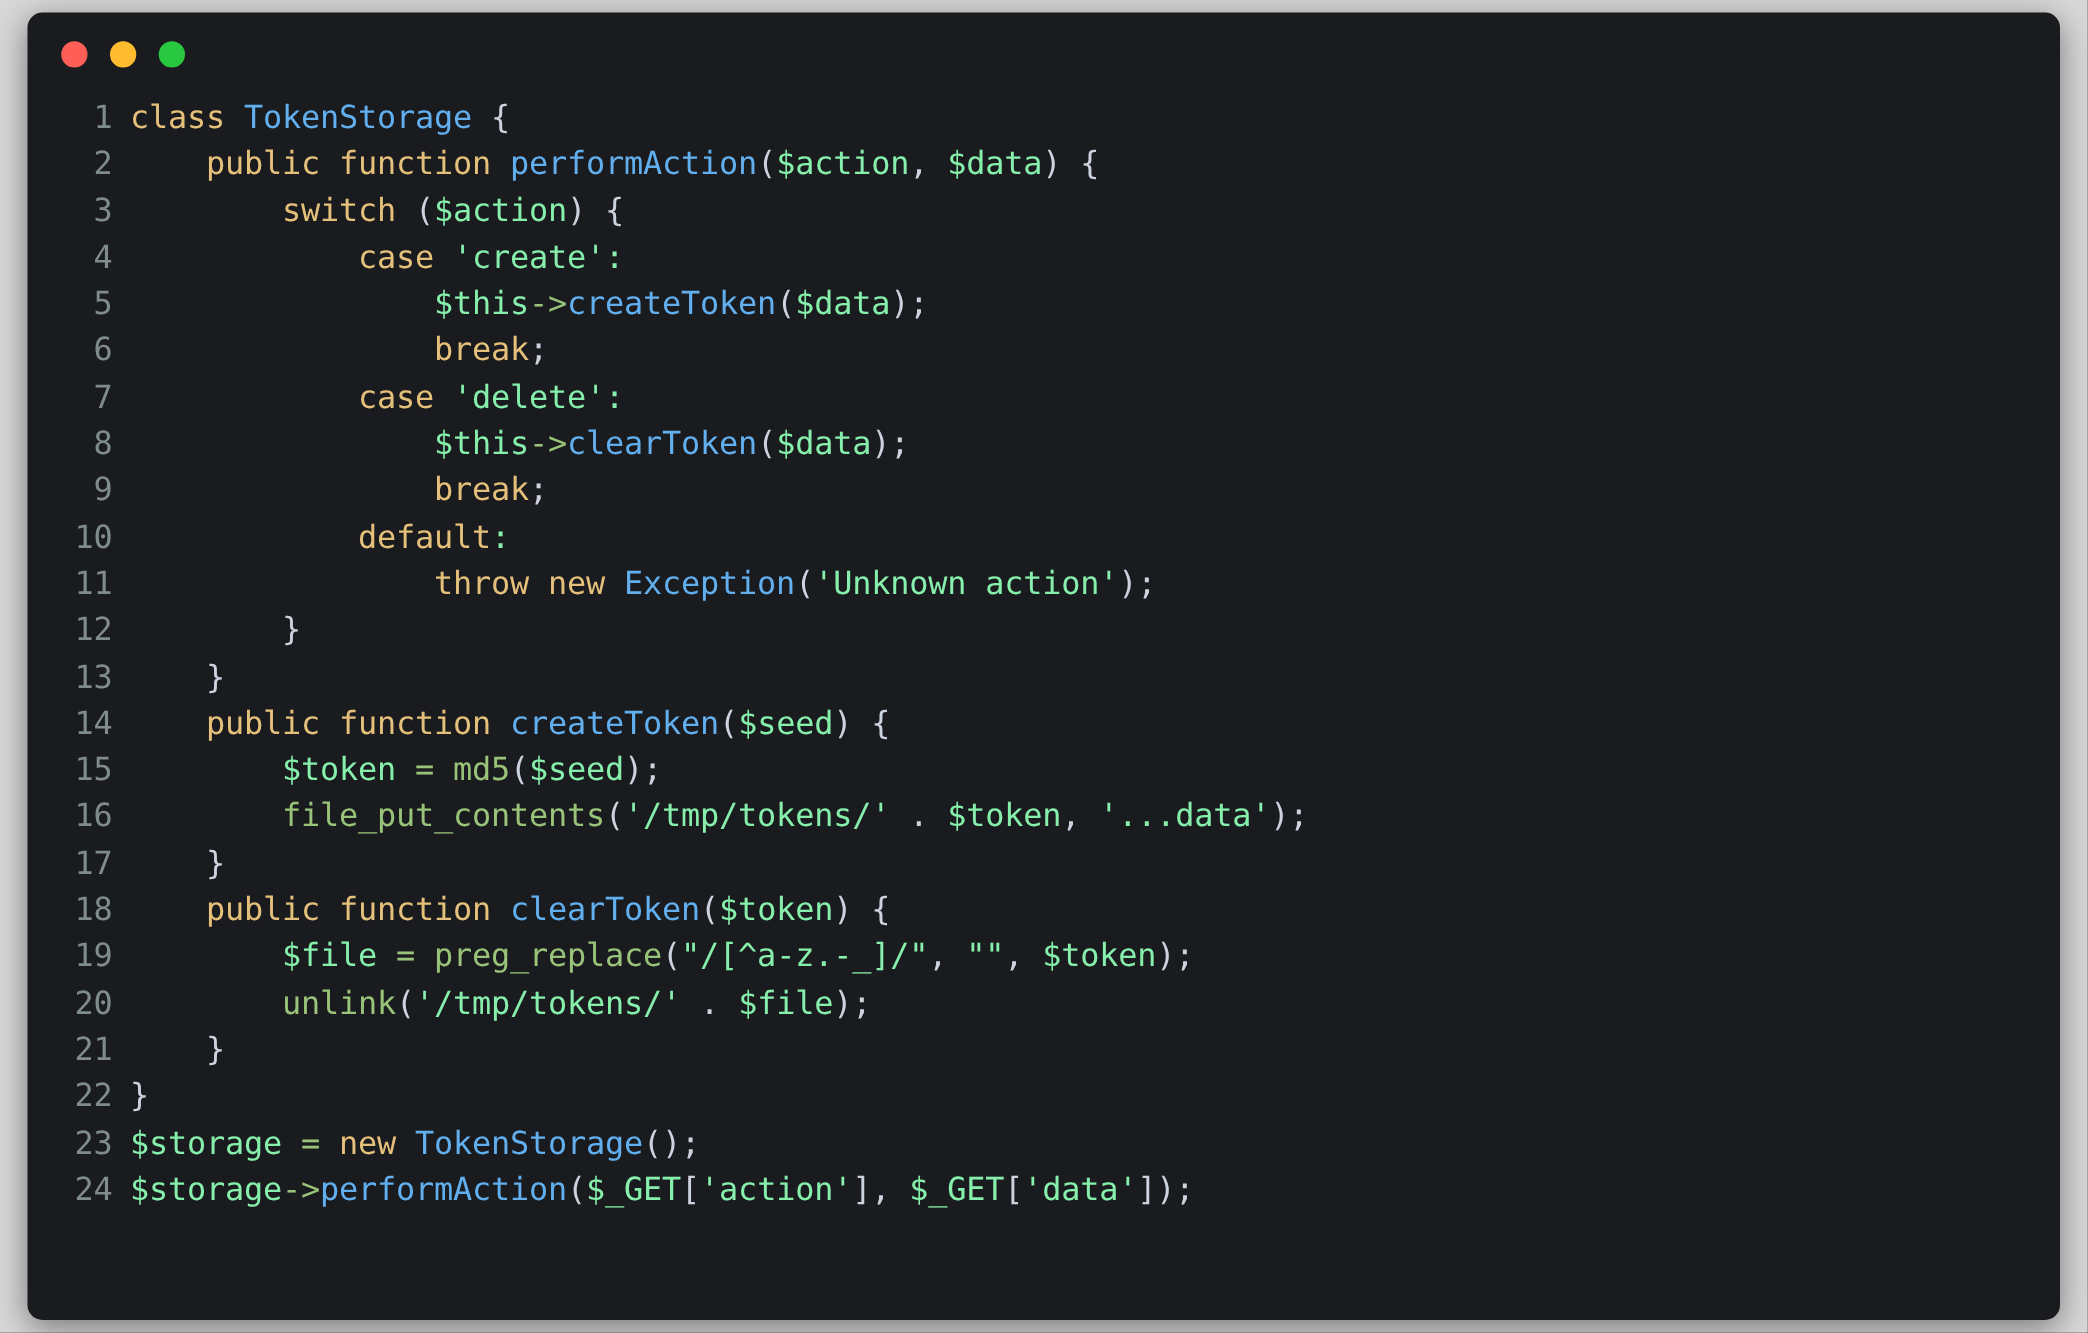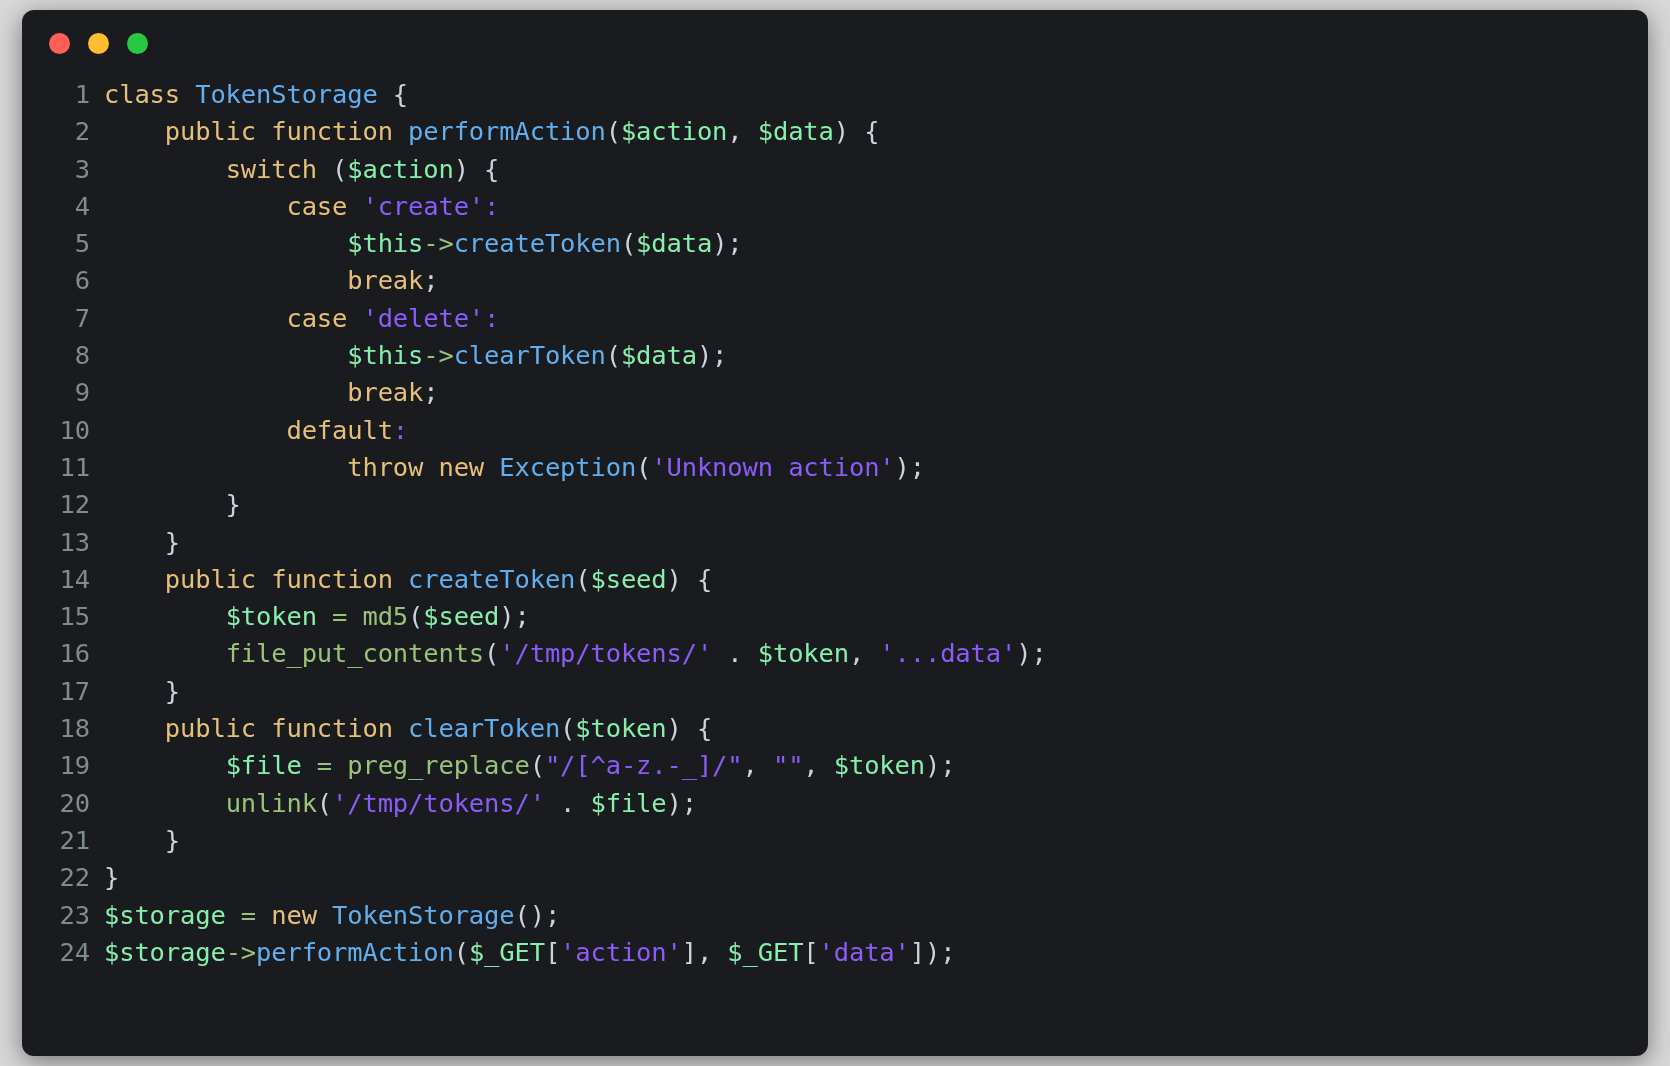--- a/index.html
+++ b/index.html
@@ -59,21 +59,21 @@
     text-align: right;
     color: #7f8c8a;
     margin-right: 14px;
     user-select: none;
   }
   .src { display: inline; }
 
   .t-def  { color: #e5c07b; }  
   .t-cls  { color: #61afef; }  
   .t-var  { color: #86efac; }  
-  .t-str  { color: #8b5cf6; }  
+  .t-str  { color: #86efac; }  
   .t-bi   { color: #98c379; }  
   .t-pun  { color: #cdd3de; }  
 </style>
 </head>
 <body>
 
 <div id="window">
 
   <div id="titlebar">
     <span class="dot" style="background: rgb(255, 95, 87);"></span>

